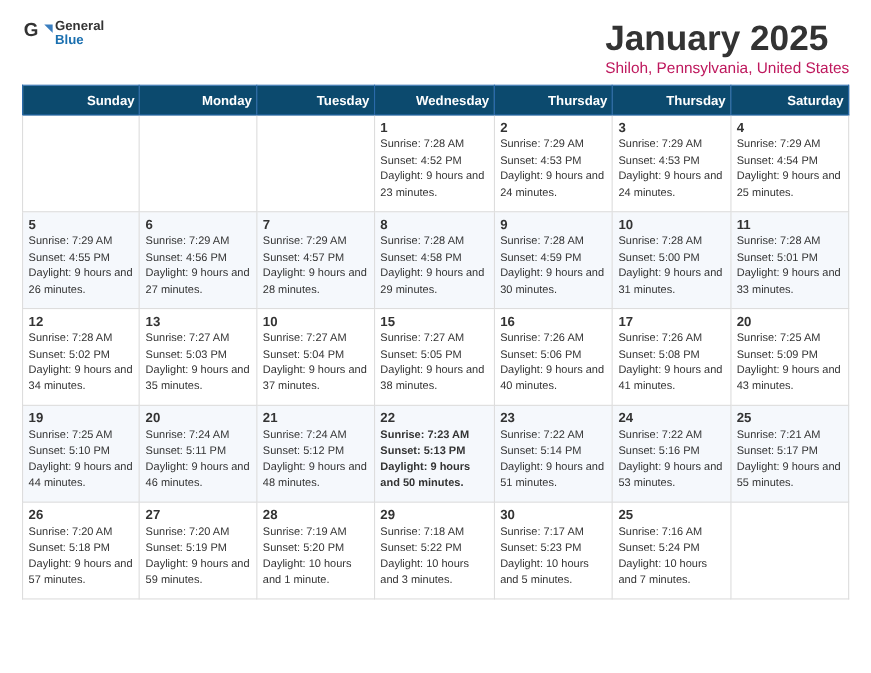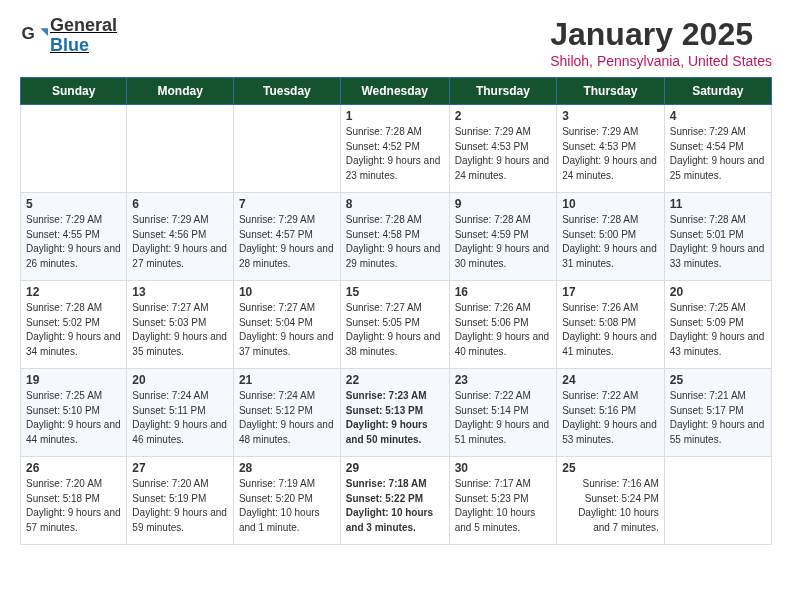--- a/index.html
+++ b/index.html
@@ -18,24 +18,23 @@
       display: flex;
       align-items: flex-start;
       justify-content: space-between;
       margin-bottom: 8px;
     }
     .logo {
       display: flex;
       align-items: center;
     }
     .logo-text {
-      font-size: 18px;
+      font-size: 12px;
       font-weight: bold;
       line-height: 1.1;
-      text-decoration: underline;
     }
     .logo-text span.general {
       color: #333;
     }
     .logo-text span.blue {
       color: #1a6faf;
     }
     .logo-icon {
       width: 28px;
       height: 28px;
@@ -51,26 +50,26 @@
     .location-title {
       font-size: 14px;
       color: #be185d;
     }
     .calendar-table {
       width: 100%;
       border-collapse: collapse;
       border: 1px solid #ccc;
     }
     .calendar-table th {
-      background-color: #14532d;
+      background-color: #0c4a6e;
       color: #fff;
       font-size: 12px;
       font-weight: bold;
       padding: 6px 4px;
-      text-align: center;
+      text-align: right;
       border: 1px solid #2a6aaa;
     }
     .calendar-table td {
       vertical-align: top;
       padding: 4px 5px;
       font-size: 10px;
       color: #333;
       border: 1px solid #ddd;
       width: 113px;
       min-height: 80px;
@@ -304,33 +303,33 @@
 Daylight: 9 hours and 59 minutes.</div>
           </td>
           <td>
             <span class="day-number">28</span>
             <div class="day-info" style="white-space: pre-line;">Sunrise: 7:19 AM
 Sunset: 5:20 PM
 Daylight: 10 hours and 1 minute.</div>
           </td>
           <td>
             <span class="day-number">29</span>
-            <div class="day-info" style="white-space: pre-line; font-weight: bold;">Sunrise: 7:18 AM
+            <div class="day-info" style="white-space: pre-line;">Sunrise: 7:18 AM
 Sunset: 5:22 PM
 Daylight: 10 hours and 3 minutes.</div>
           </td>
           <td>
             <span class="day-number">30</span>
             <div class="day-info" style="white-space: pre-line;">Sunrise: 7:17 AM
 Sunset: 5:23 PM
 Daylight: 10 hours and 5 minutes.</div>
           </td>
           <td>
             <span class="day-number">25</span>
-            <div class="day-info" style="white-space: pre-line; text-align: right;">Sunrise: 7:16 AM
+            <div class="day-info" style="white-space: pre-line;">Sunrise: 7:16 AM
 Sunset: 5:24 PM
 Daylight: 10 hours and 7 minutes.</div>
           </td>
           <td class="empty-cell"></td>
         </tr>
       </tbody>
   </table>
 </div>
 
 </body></html>

